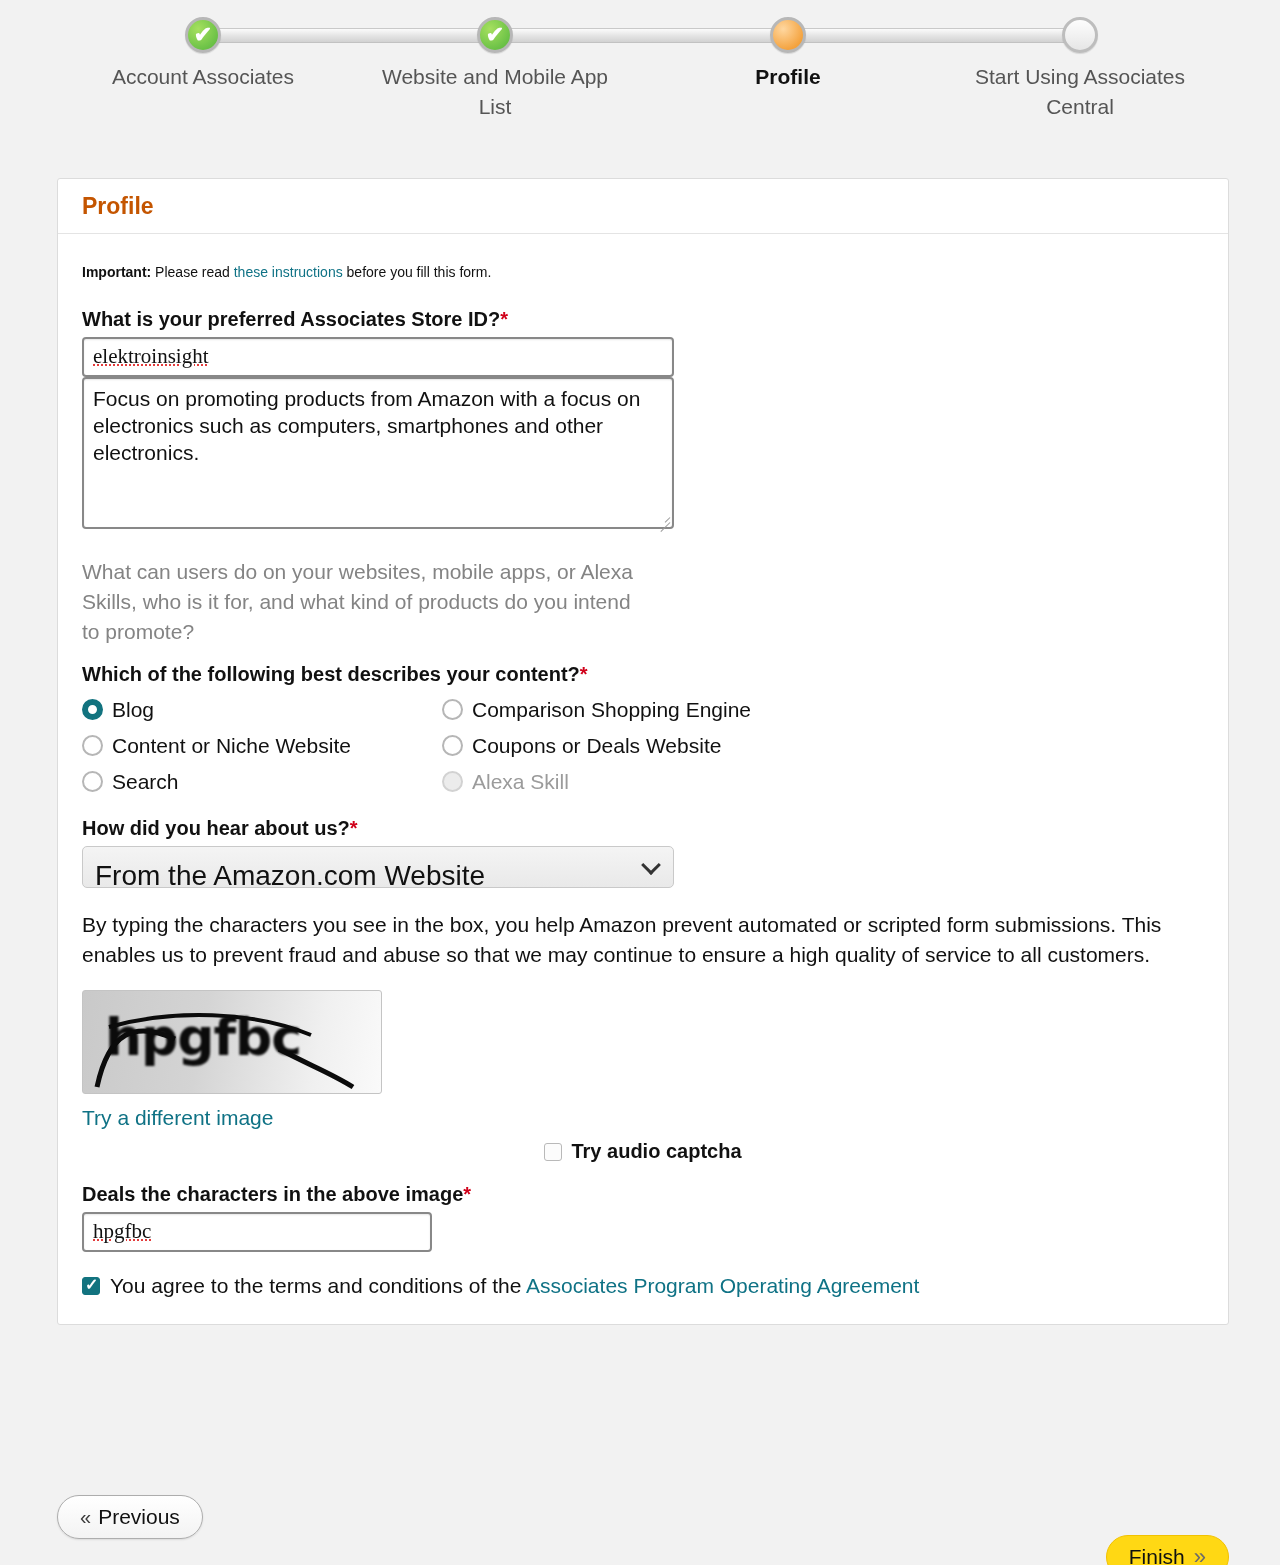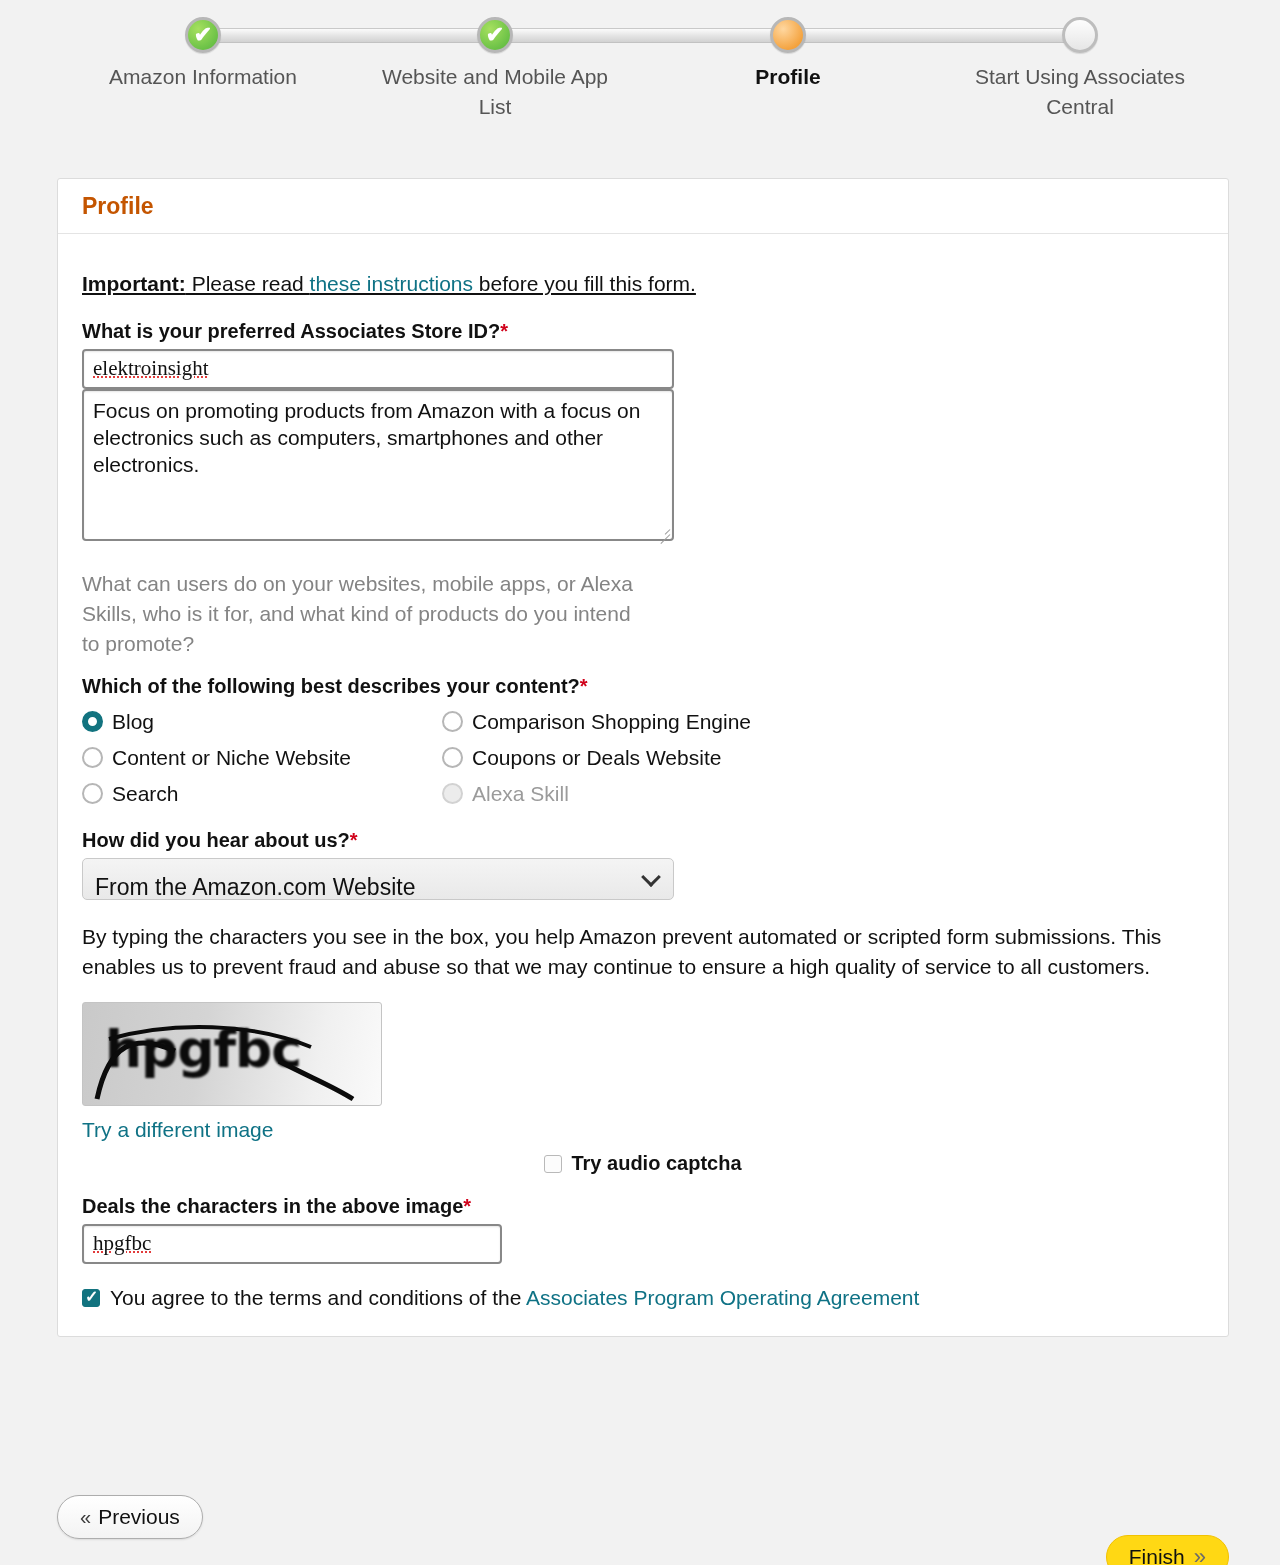--- a/index.html
+++ b/index.html
@@ -44,36 +44,36 @@
   .card {
     position: absolute; left: 57px; top: 178px; width: 1172px;
     background: #fff; border: 1px solid #dcdcdc; border-radius: 3px;
   }
   .card-head {
     padding: 14px 24px 13px; border-bottom: 1px solid #e4e4e4;
     color: #c45500; font-size: 23px; font-weight: bold;
   }
   .card-body { padding: 18px 24px 26px; }
 
-  .important { font-size: 21px; line-height: 28px; margin: 18px 0 22px; text-decoration: underline; }
+  .important { font-size: 14px; line-height: 28px; margin: 6px 0 22px; }
   .important b { font-weight: bold; }
   a.lnk { color: #0f7285; text-decoration: none; }
 
   .fld-label { font-size: 20px; font-weight: bold; margin-bottom: 6px; }
   .req { color: #d0021b; font-weight: bold; }
 
   .txtinput {
     display: block; font-family: Liberation Serif, serif; font-size: 21px; color: #111;
     padding: 5px 9px; border: 2px solid #888; border-radius: 4px;
     background: #fff; outline: none;
     box-shadow: inset 0 1px 2px rgba(0,0,0,.10);
   }
   .spell { text-decoration: underline; text-decoration-style: dotted; text-decoration-color: #e23b3b; text-decoration-thickness: 2px; }
   #storeid { width: 592px; height: 40px; }
-  #captchaval { width: 420px; height: 40px; }
+  #captchaval { width: 350px; height: 40px; }
 
   .ta-wrap { position: relative; width: 592px; }
   .textarea {
     width: 592px; height: 152px; border: 2px solid #888; border-radius: 4px;
     background: #fff; padding: 6px 9px; font-size: 21px; line-height: 27px;
     overflow: hidden; box-shadow: inset 0 1px 2px rgba(0,0,0,.10);
   }
   .resizer { position: absolute; right: 4px; bottom: 4px; width: 14px; height: 14px; }
   .resizer i { position: absolute; right: 0; display: block; height: 1px; background: #999; transform: rotate(-45deg); transform-origin: right center; }
 
@@ -85,21 +85,21 @@
   .radio { width: 21px; height: 21px; border-radius: 50%; border: 2px solid #b6b6b6; background: #fff; flex: none; box-sizing: border-box; }
   .opt.sel .radio { border: 6px solid #12737f; background: #fff; }
   .opt.dis { color: #9b9b9b; }
   .opt.dis .radio { background: #ececec; border-color: #d2d2d2; }
 
   
   .select-wrap { position: relative; width: 592px; height: 42px; margin-bottom: 22px; }
   .select {
     width: 100%; height: 100%; border: 1px solid #c9c9c9; border-radius: 5px;
     background: linear-gradient(#f4f4f4, #e9e9e9);
-    font-size: 23px; color: #111; padding: 17px 34px 0 12px; display: flex; align-items: center;
+    font-size: 28px; color: #111; padding: 17px 34px 0 12px; display: flex; align-items: center;
   }
   .chev { position: absolute; right: 16px; top: 12px; width: 14px; height: 14px; border-right: 3px solid #333; border-bottom: 3px solid #333; transform: rotate(45deg); }
 
   .para { font-size: 21px; line-height: 30px; margin: 0 0 20px; width: 1120px; }
 
   
   .captcha {
     width: 300px; height: 104px; border: 1px solid #c4c4c4; border-radius: 3px;
     background: linear-gradient(100deg, #c9c9c9 0%, #d4d4d4 40%, #f0f0f0 78%, #fafafa 100%);
     position: relative; overflow: hidden; margin-bottom: 12px;
@@ -139,21 +139,21 @@
 </head>
 <body>
 
 <div class="tracker">
   <div class="track-bar"></div>
 
   <div class="step done" style="left:73px">
     <div class="dot">
       <span class="check">✔</span>
     </div>
-    <div class="lbl">Amazon Information</div>
+    <div class="lbl">Account Associates</div>
   </div>
 
   <div class="step done" style="left:365px">
     <div class="dot">
       <span class="check">✔</span>
     </div>
     <div class="lbl">Website and Mobile App List</div>
   </div>
 
   <div class="step active" style="left:658px">

